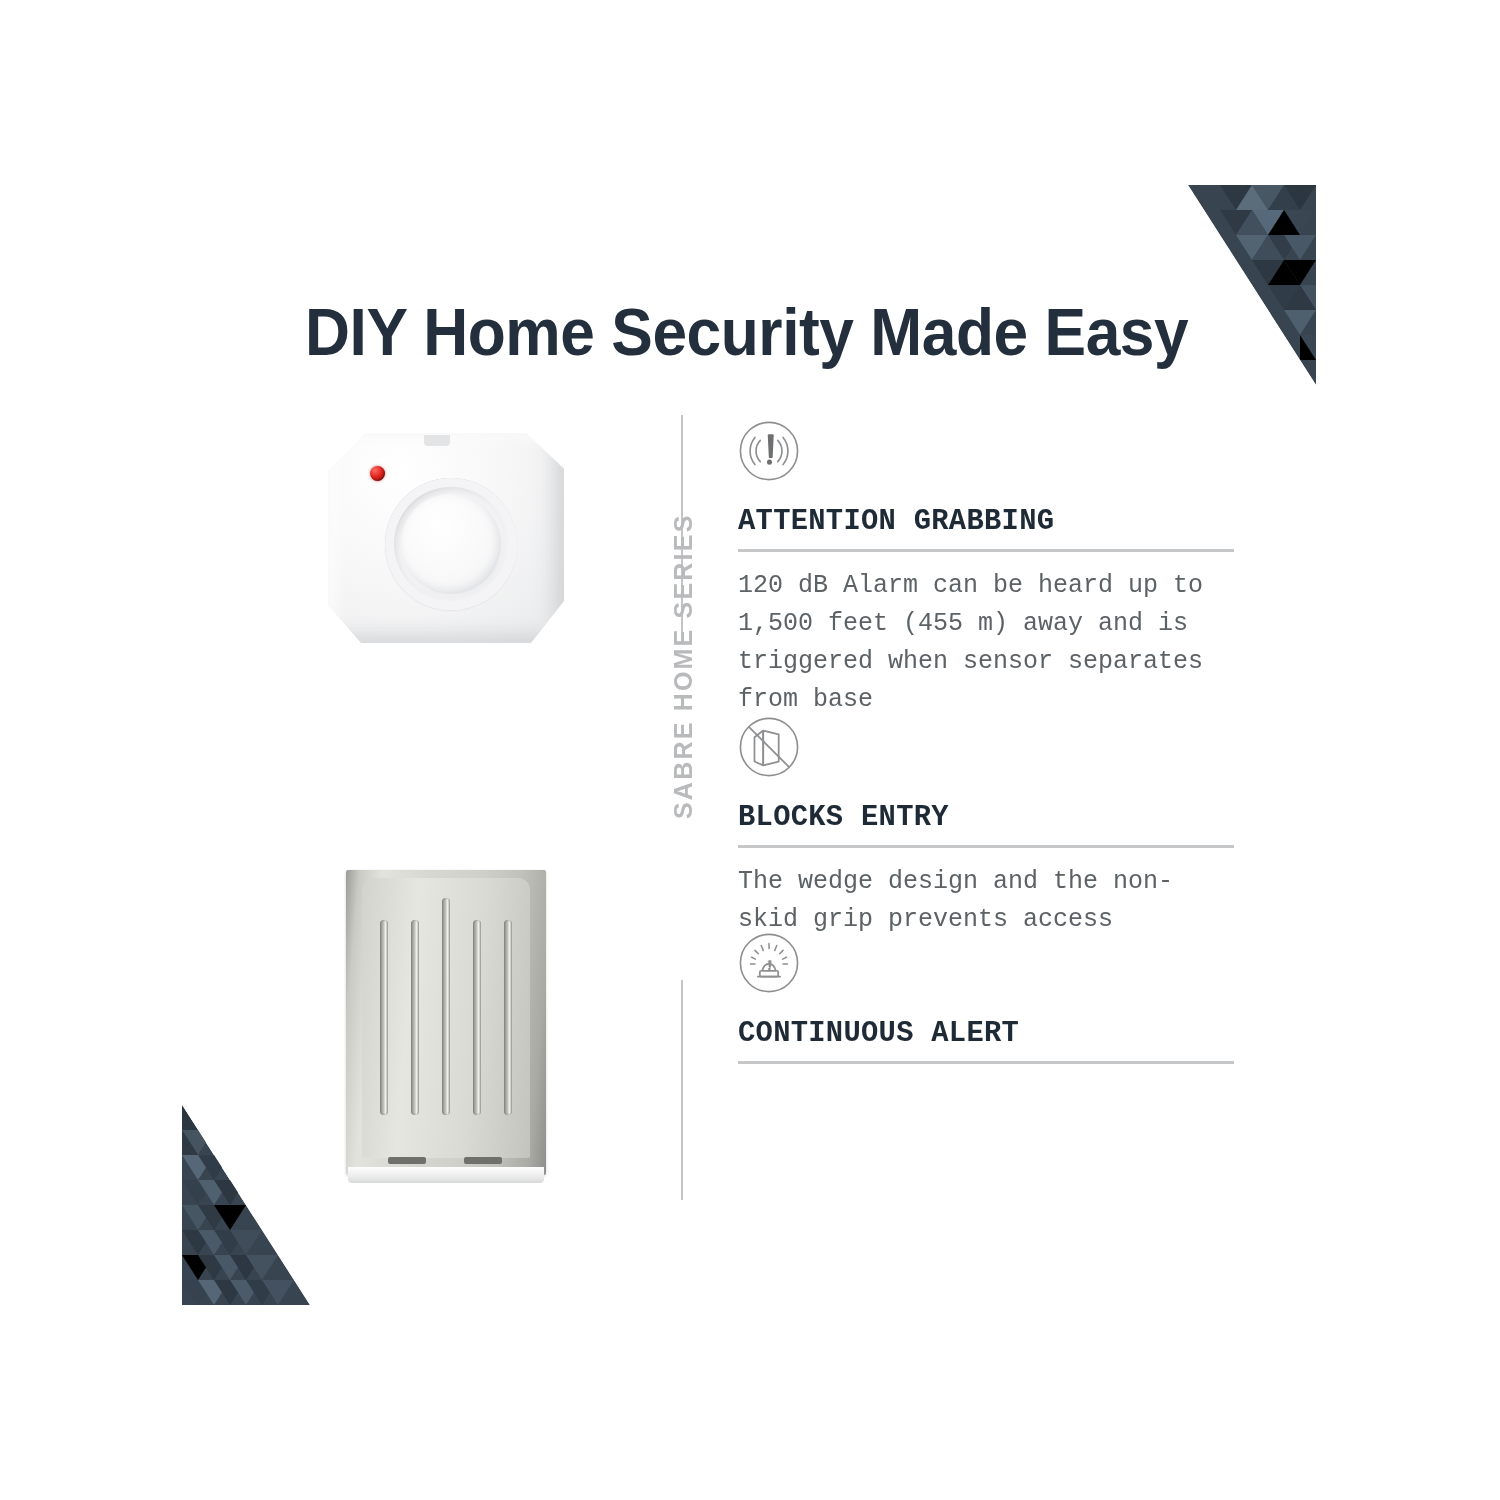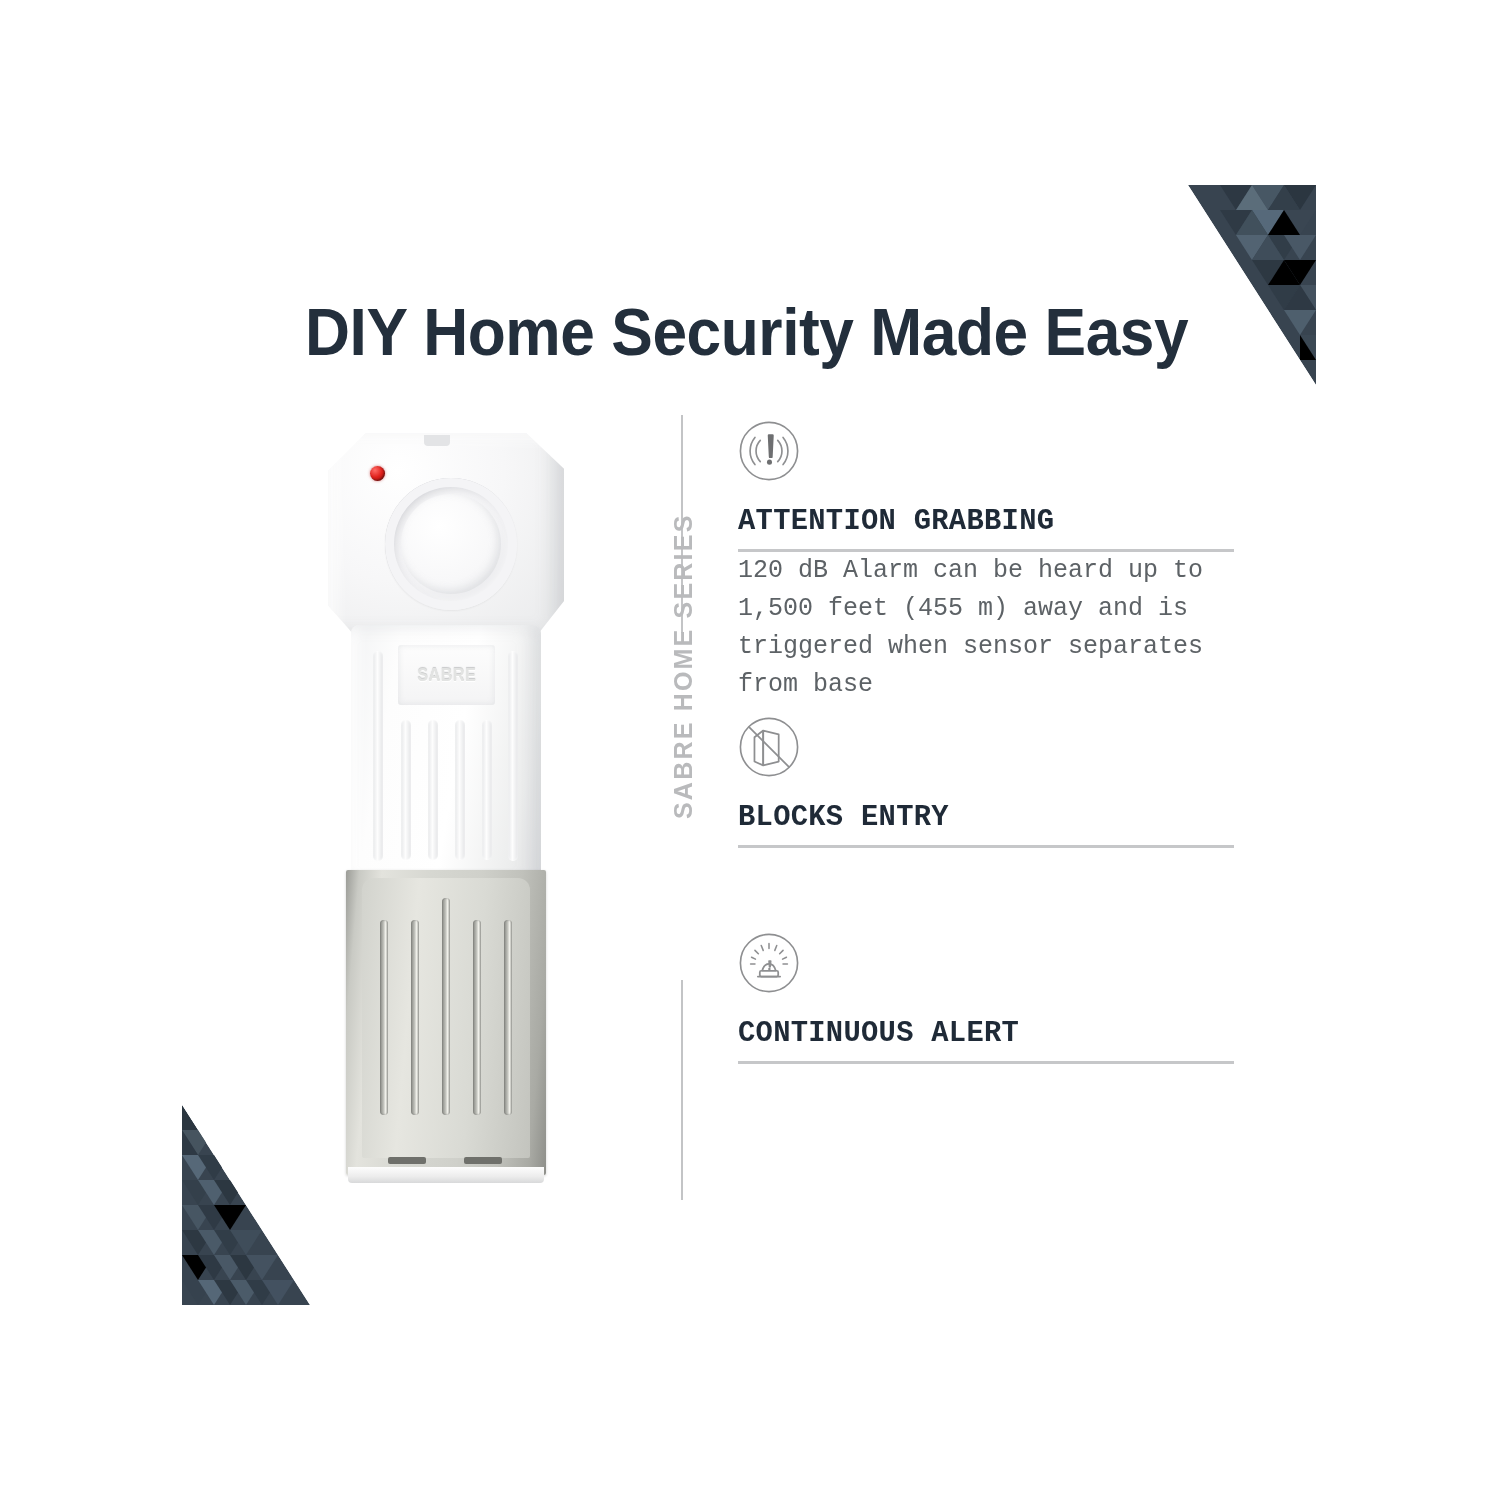--- a/index.html
+++ b/index.html
@@ -281,20 +281,21 @@
     transform-origin: left center;
     white-space: nowrap;
   }
   .feature-divider {
     margin-top: 11px;
     width: 496px;
     height: 3px;
     background: #c6c7c9;
   }
   .feature-desc {
+    margin-top: 15px;
     width: 470px;
     font-size: 25px;
     line-height: 38px;
     color: #5d6266;
   }
 </style>
 </head>
 <body>
 
 <div id="page">
@@ -368,31 +369,20 @@
 
   <div id="product">
     <div id="alarm-head">
       <div id="alarm-head-notch"></div>
       <div id="led"></div>
       <div id="speaker-ring">
         <div id="speaker-dome"></div>
       </div>
     </div>
 
-    <div id="body-white">
-      <div id="logo-plate">
-        <span id="logo-text">SABRE</span>
-      </div>
-      <div class="rib" style="left:22px;  top:26px;  height:210px;"></div>
-      <div class="rib" style="left:157px; top:26px;  height:210px;"></div>
-      <div class="rib" style="left:50px;  top:95px;  height:140px;"></div>
-      <div class="rib" style="left:77px;  top:95px;  height:140px;"></div>
-      <div class="rib" style="left:104px; top:95px;  height:140px;"></div>
-      <div class="rib" style="left:131px; top:95px;  height:140px;"></div>
-    </div>
 
     <div id="metal-plate">
       <div class="clip-tab" style="left:22px; top:14px;"></div>
       <div class="clip-tab" style="left:132px; top:14px;"></div>
       <div id="metal-inner">
         <div class="slot" style="left:18px;  top:42px; height:195px;"></div>
         <div class="slot" style="left:49px;  top:42px; height:195px;"></div>
         <div class="slot" style="left:80px;  top:20px; height:217px;"></div>
         <div class="slot" style="left:111px; top:42px; height:195px;"></div>
         <div class="slot" style="left:142px; top:42px; height:195px;"></div>
@@ -430,20 +420,21 @@
     <div class="feature" id="feature-1">
       <svg class="feature-icon" viewBox="0 0 64 64">
         <circle cx="32" cy="32" r="29.5" fill="none" stroke="#8e8f91" stroke-width="1.7"></circle>
         <path d="M26 15 L42 19 L42 47 L26 51 Z" fill="none" stroke="#8e8f91" stroke-width="1.8" stroke-linejoin="round"></path>
         <path d="M26 15 L26 51" fill="none" stroke="#8e8f91" stroke-width="1.8"></path>
         <path d="M26 51 L17 47 L17 22 L26 15" fill="none" stroke="#8e8f91" stroke-width="1.8" stroke-linejoin="round"></path>
         <path d="M11.5 11.5 L52.5 52.5" fill="none" stroke="#8e8f91" stroke-width="1.8" stroke-linecap="round"></path>
       </svg>
       <div class="feature-title">BLOCKS ENTRY</div>
       <div class="feature-divider"></div>
+      <div class="feature-desc">The wedge design and the non-skid grip prevents access</div>
     </div>
 
     <div class="feature" id="feature-2">
       <svg class="feature-icon" viewBox="0 0 64 64">
         <circle cx="32" cy="32" r="29.5" fill="none" stroke="#8e8f91" stroke-width="1.7"></circle>
         <path d="M25 40 a7.5 11 0 0 1 14 0 z" fill="none" stroke="#8e8f91" stroke-width="1.8" stroke-linejoin="round"></path>
         <rect x="22.5" y="40" width="19" height="6" rx="1.5" fill="none" stroke="#8e8f91" stroke-width="1.8"></rect>
         <path d="M20.5 46 L43.5 46" fill="none" stroke="#8e8f91" stroke-width="1.8" stroke-linecap="round"></path>
         <path d="M32 30 l1.8 0 -0.6 6 -0.7 0 z" fill="#8e8f91" stroke="#8e8f91" stroke-width="1.6" stroke-linejoin="round"></path>
         <circle cx="32.4" cy="38.2" r="1.3" fill="#8e8f91"></circle>

